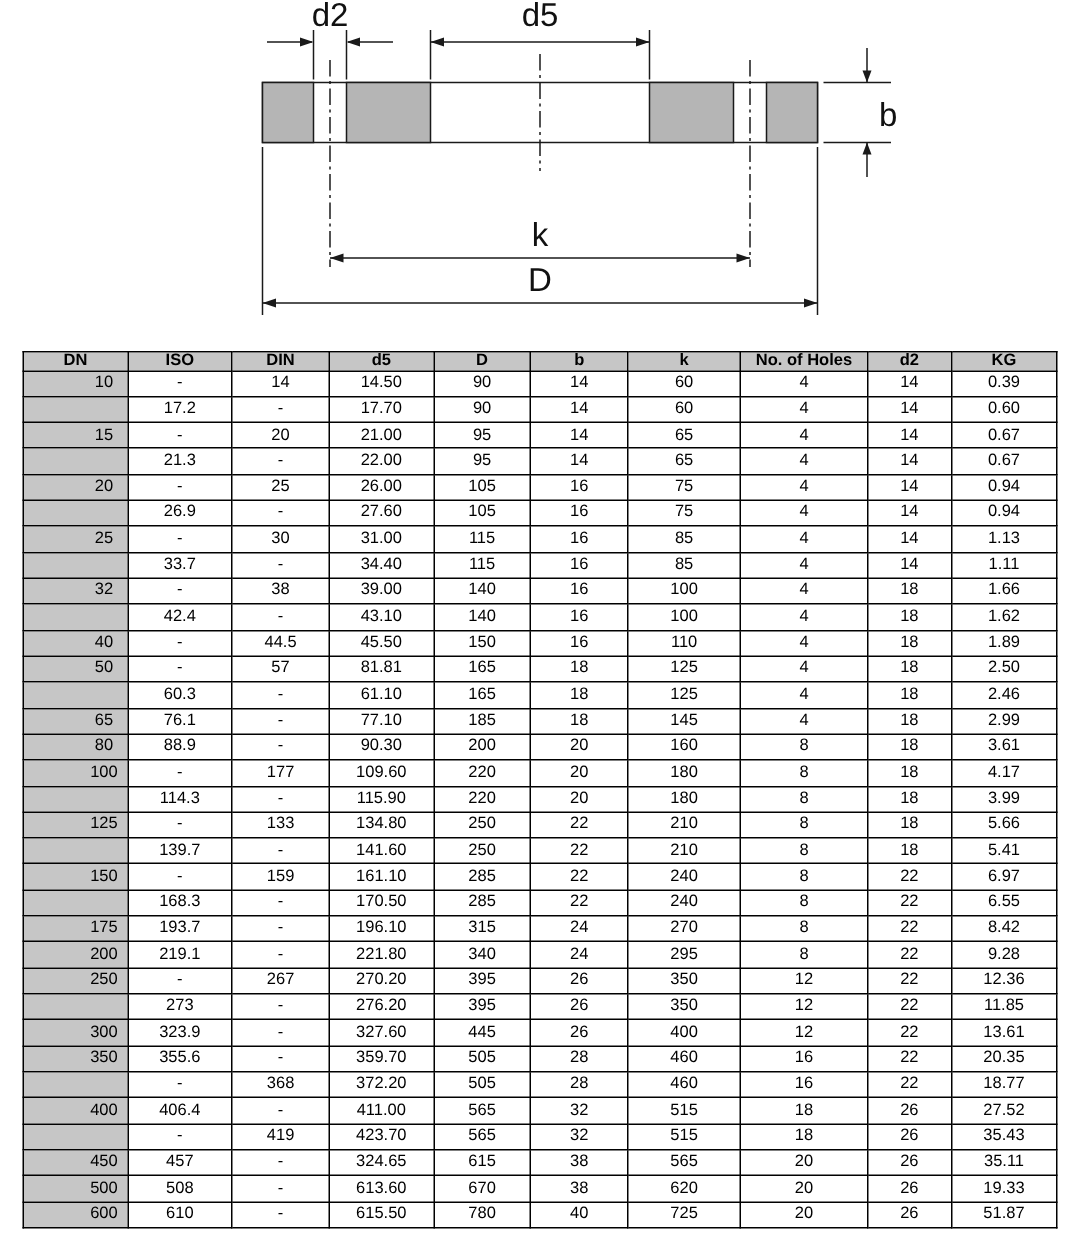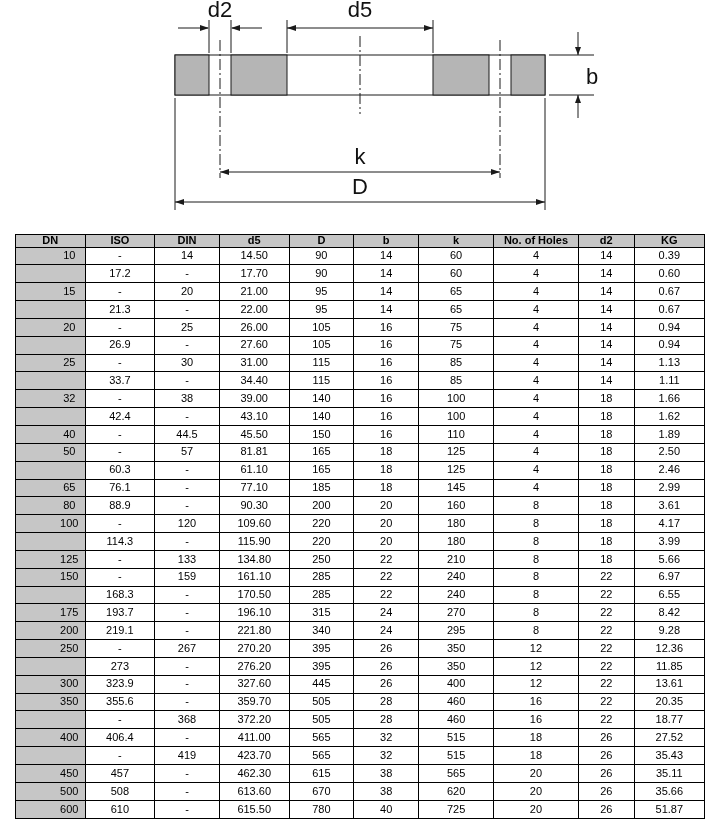--- a/index.html
+++ b/index.html
@@ -301,21 +301,21 @@
           <td>200</td>
           <td>20</td>
           <td>160</td>
           <td>8</td>
           <td>18</td>
           <td>3.61</td>
         </tr>
         <tr>
           <td class="dn">100</td>
           <td>-</td>
-          <td>120</td>
+          <td>177</td>
           <td>109.60</td>
           <td>220</td>
           <td>20</td>
           <td>180</td>
           <td>8</td>
           <td>18</td>
           <td>4.17</td>
         </tr>
         <tr>
           <td class="dn"></td>
@@ -333,20 +333,32 @@
           <td class="dn">125</td>
           <td>-</td>
           <td>133</td>
           <td>134.80</td>
           <td>250</td>
           <td>22</td>
           <td>210</td>
           <td>8</td>
           <td>18</td>
           <td>5.66</td>
+        </tr>
+        <tr>
+          <td class="dn"></td>
+          <td>139.7</td>
+          <td>-</td>
+          <td>141.60</td>
+          <td>250</td>
+          <td>22</td>
+          <td>210</td>
+          <td>8</td>
+          <td>18</td>
+          <td>5.41</td>
         </tr>
         <tr>
           <td class="dn">150</td>
           <td>-</td>
           <td>159</td>
           <td>161.10</td>
           <td>285</td>
           <td>22</td>
           <td>240</td>
           <td>8</td>
@@ -470,39 +482,39 @@
           <td>32</td>
           <td>515</td>
           <td>18</td>
           <td>26</td>
           <td>35.43</td>
         </tr>
         <tr>
           <td class="dn">450</td>
           <td>457</td>
           <td>-</td>
-          <td>462.30</td>
+          <td>324.65</td>
           <td>615</td>
           <td>38</td>
           <td>565</td>
           <td>20</td>
           <td>26</td>
           <td>35.11</td>
         </tr>
         <tr>
           <td class="dn">500</td>
           <td>508</td>
           <td>-</td>
           <td>613.60</td>
           <td>670</td>
           <td>38</td>
           <td>620</td>
           <td>20</td>
           <td>26</td>
-          <td>35.66</td>
+          <td>19.33</td>
         </tr>
         <tr>
           <td class="dn">600</td>
           <td>610</td>
           <td>-</td>
           <td>615.50</td>
           <td>780</td>
           <td>40</td>
           <td>725</td>
           <td>20</td>

